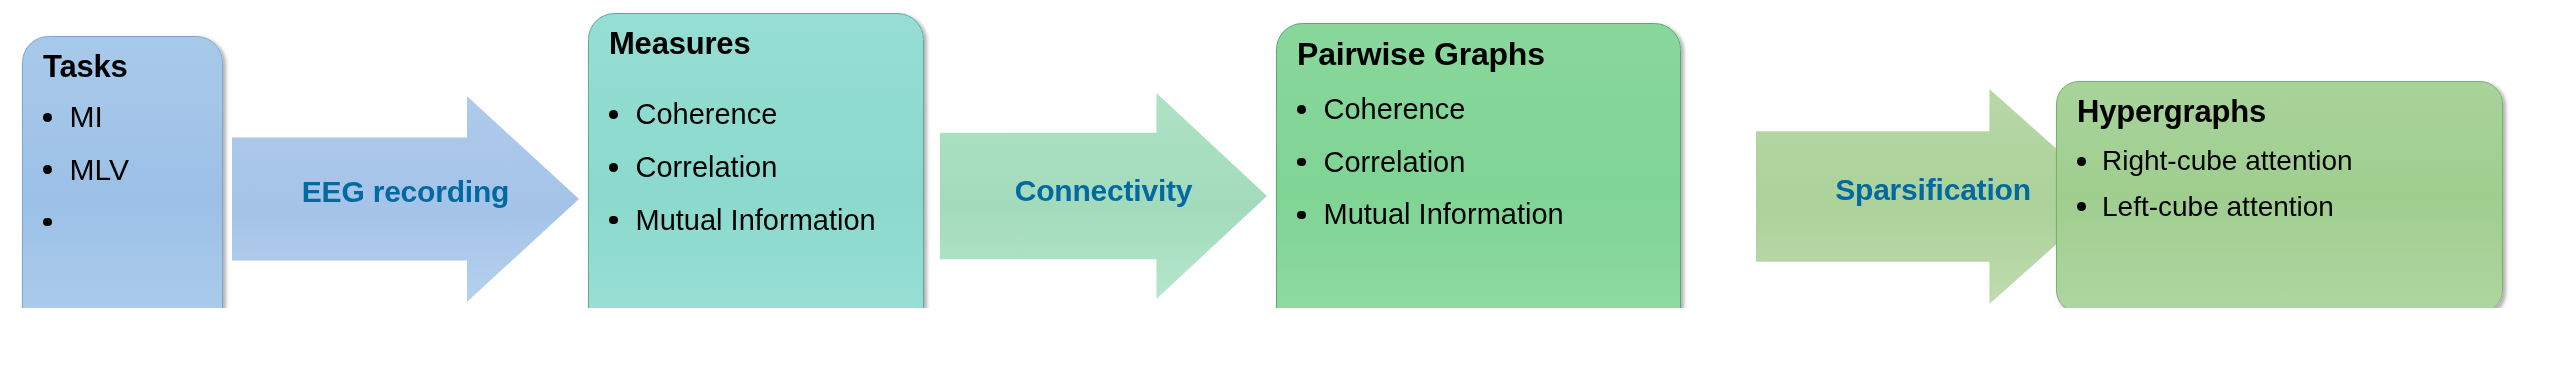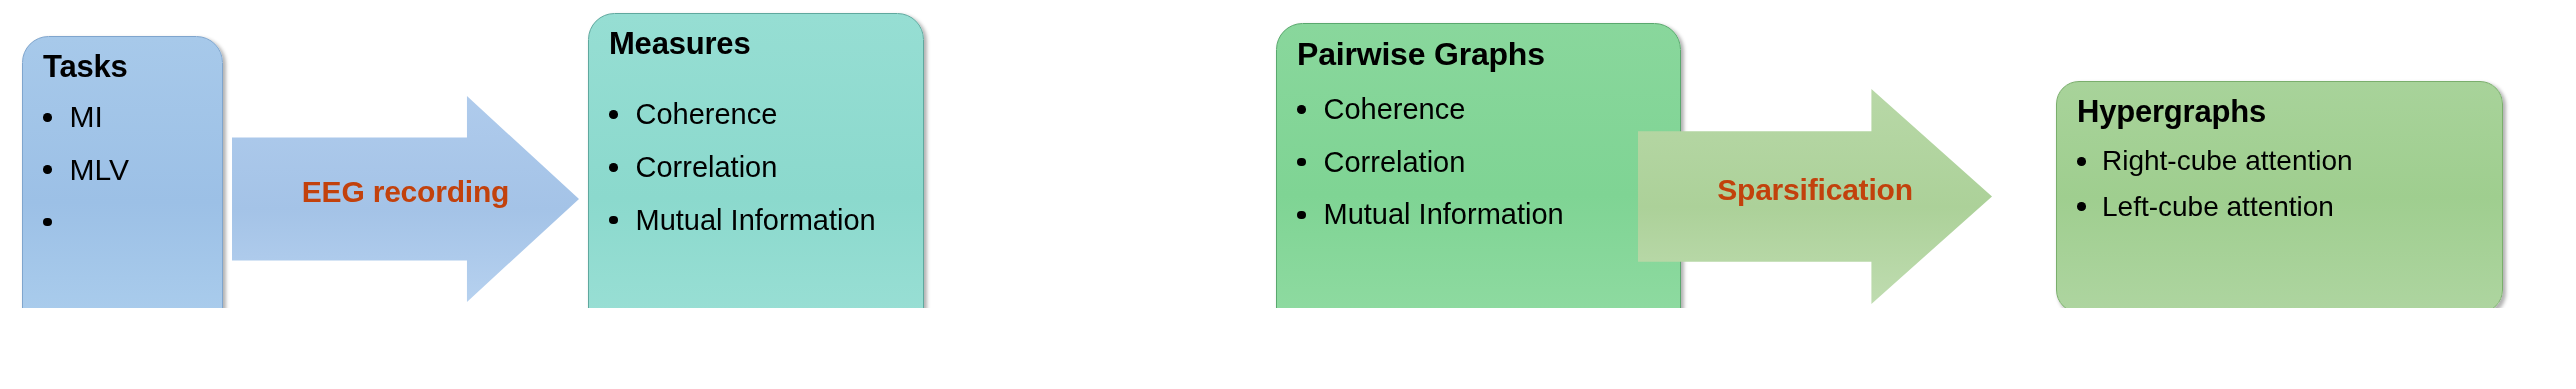--- a/index.html
+++ b/index.html
@@ -99,33 +99,33 @@
   .arrow {
     position: absolute;
   }
   .arrow svg { display: block; width: 100%; height: 100%; }
   .arrow-label {
     position: absolute;
     left: 0;
     width: 100%;
     text-align: center;
     font-weight: bold;
-    color: #c2410c;
+    color: #0369a1;
     font-size: 30px;
     letter-spacing: -0.2px;
     white-space: nowrap;
   }
 
   #arrow-eeg       { left: 232px;  top: 93px; width: 347px; height: 212px; }
   #arrow-eeg .arrow-label       { top: 82px; padding-right: 67px; }
 
   #arrow-conn      { left: 940px; top: 90px; width: 327px; height: 212px; }
   #arrow-conn .arrow-label      { top: 84px; padding-right: 70px; }
 
-  #arrow-sparse    { left: 1638px; top: 86px; width: 354px; height: 221px; }
+  #arrow-sparse    { left: 1756px; top: 86px; width: 354px; height: 221px; }
   #arrow-sparse .arrow-label    { top: 87px; padding-right: 75px; }
 </style>
 </head>
 <body>
 
 <div id="canvas">
 
   <div class="node" id="node-tasks">
     <div class="node-title">Tasks</div>
     <ul class="bullets">
@@ -168,20 +168,33 @@
         <span class="dot"></span>
         <span class="txt">Correlation</span>
       </li>
       <li>
         <span class="dot"></span>
         <span class="txt">Mutual Information</span>
       </li>
     </ul>
   </div>
 
+  <div class="arrow" id="arrow-conn">
+    <svg viewBox="0 0 420 272" preserveAspectRatio="none">
+      <defs>
+        <linearGradient id="gradConn" x1="0" y1="0" x2="0" y2="1">
+          <stop offset="0%" stop-color="#aee2c6"></stop>
+          <stop offset="55%" stop-color="#a2dbbb"></stop>
+          <stop offset="100%" stop-color="#b6e6cd"></stop>
+        </linearGradient>
+      </defs>
+      <polygon points="0,55 278,55 278,4 420,136 278,268 278,217 0,217" fill="url(#gradConn)"></polygon>
+    </svg>
+    <div class="arrow-label">Connectivity</div>
+  </div>
 
   <div class="node" id="node-pairwise">
     <div class="node-title">Pairwise Graphs</div>
     <ul class="bullets">
       <li>
         <span class="dot"></span>
         <span class="txt">Coherence</span>
       </li>
       <li>
         <span class="dot"></span>

